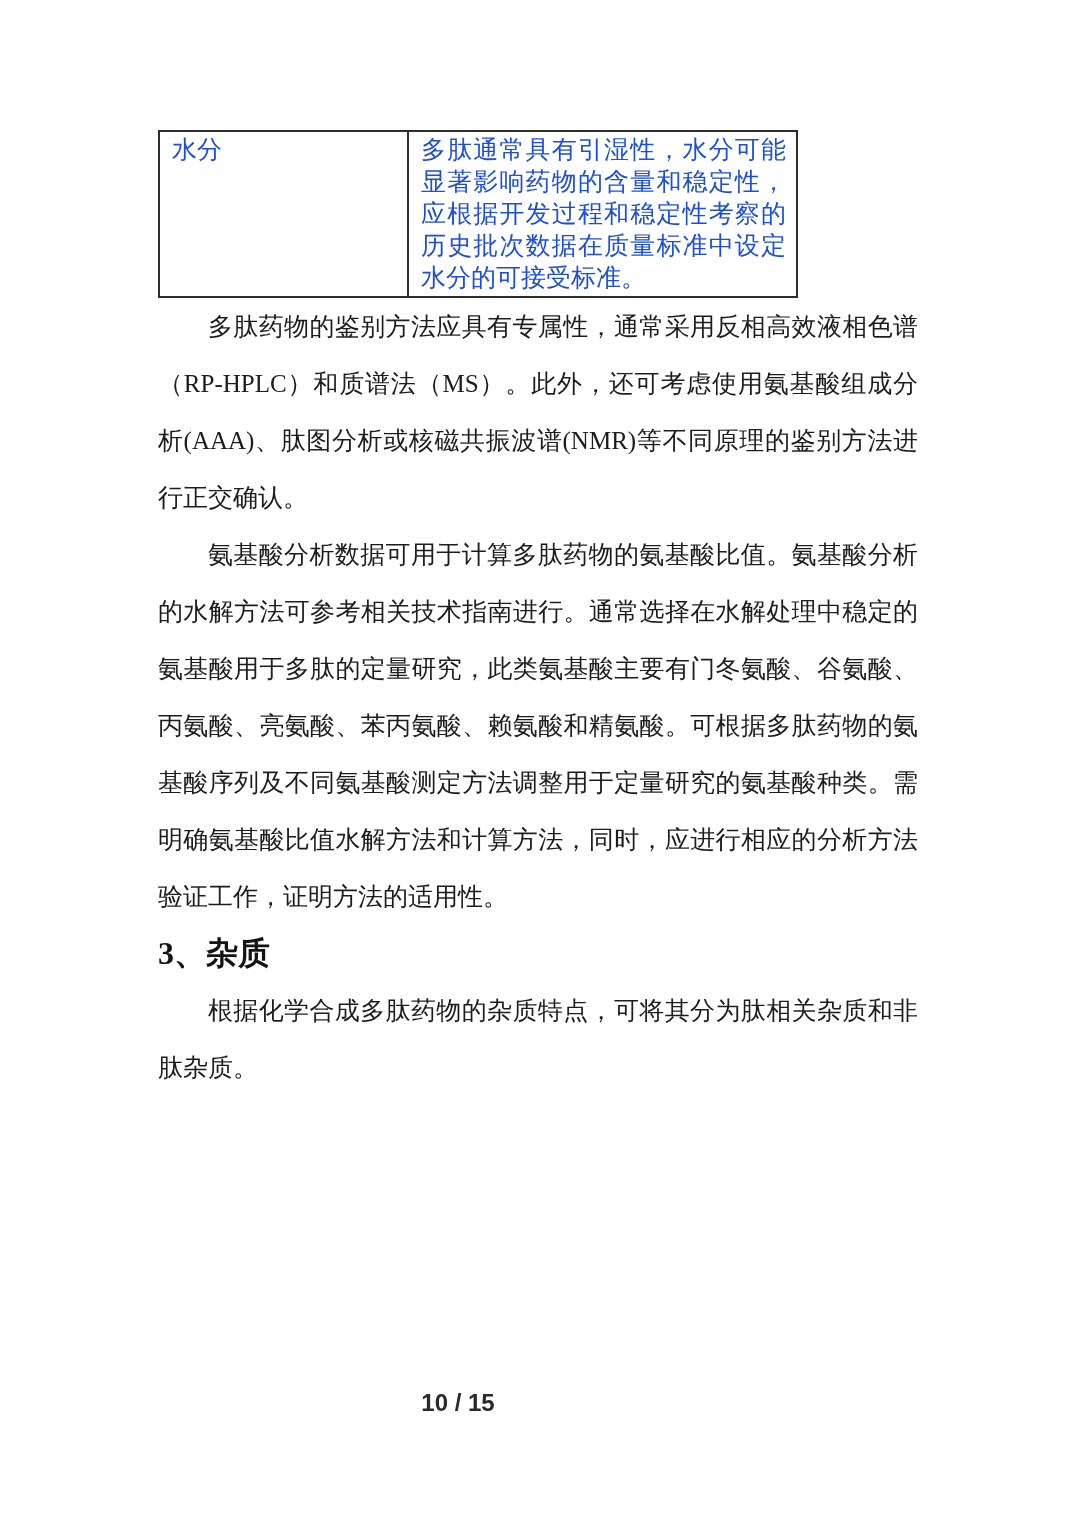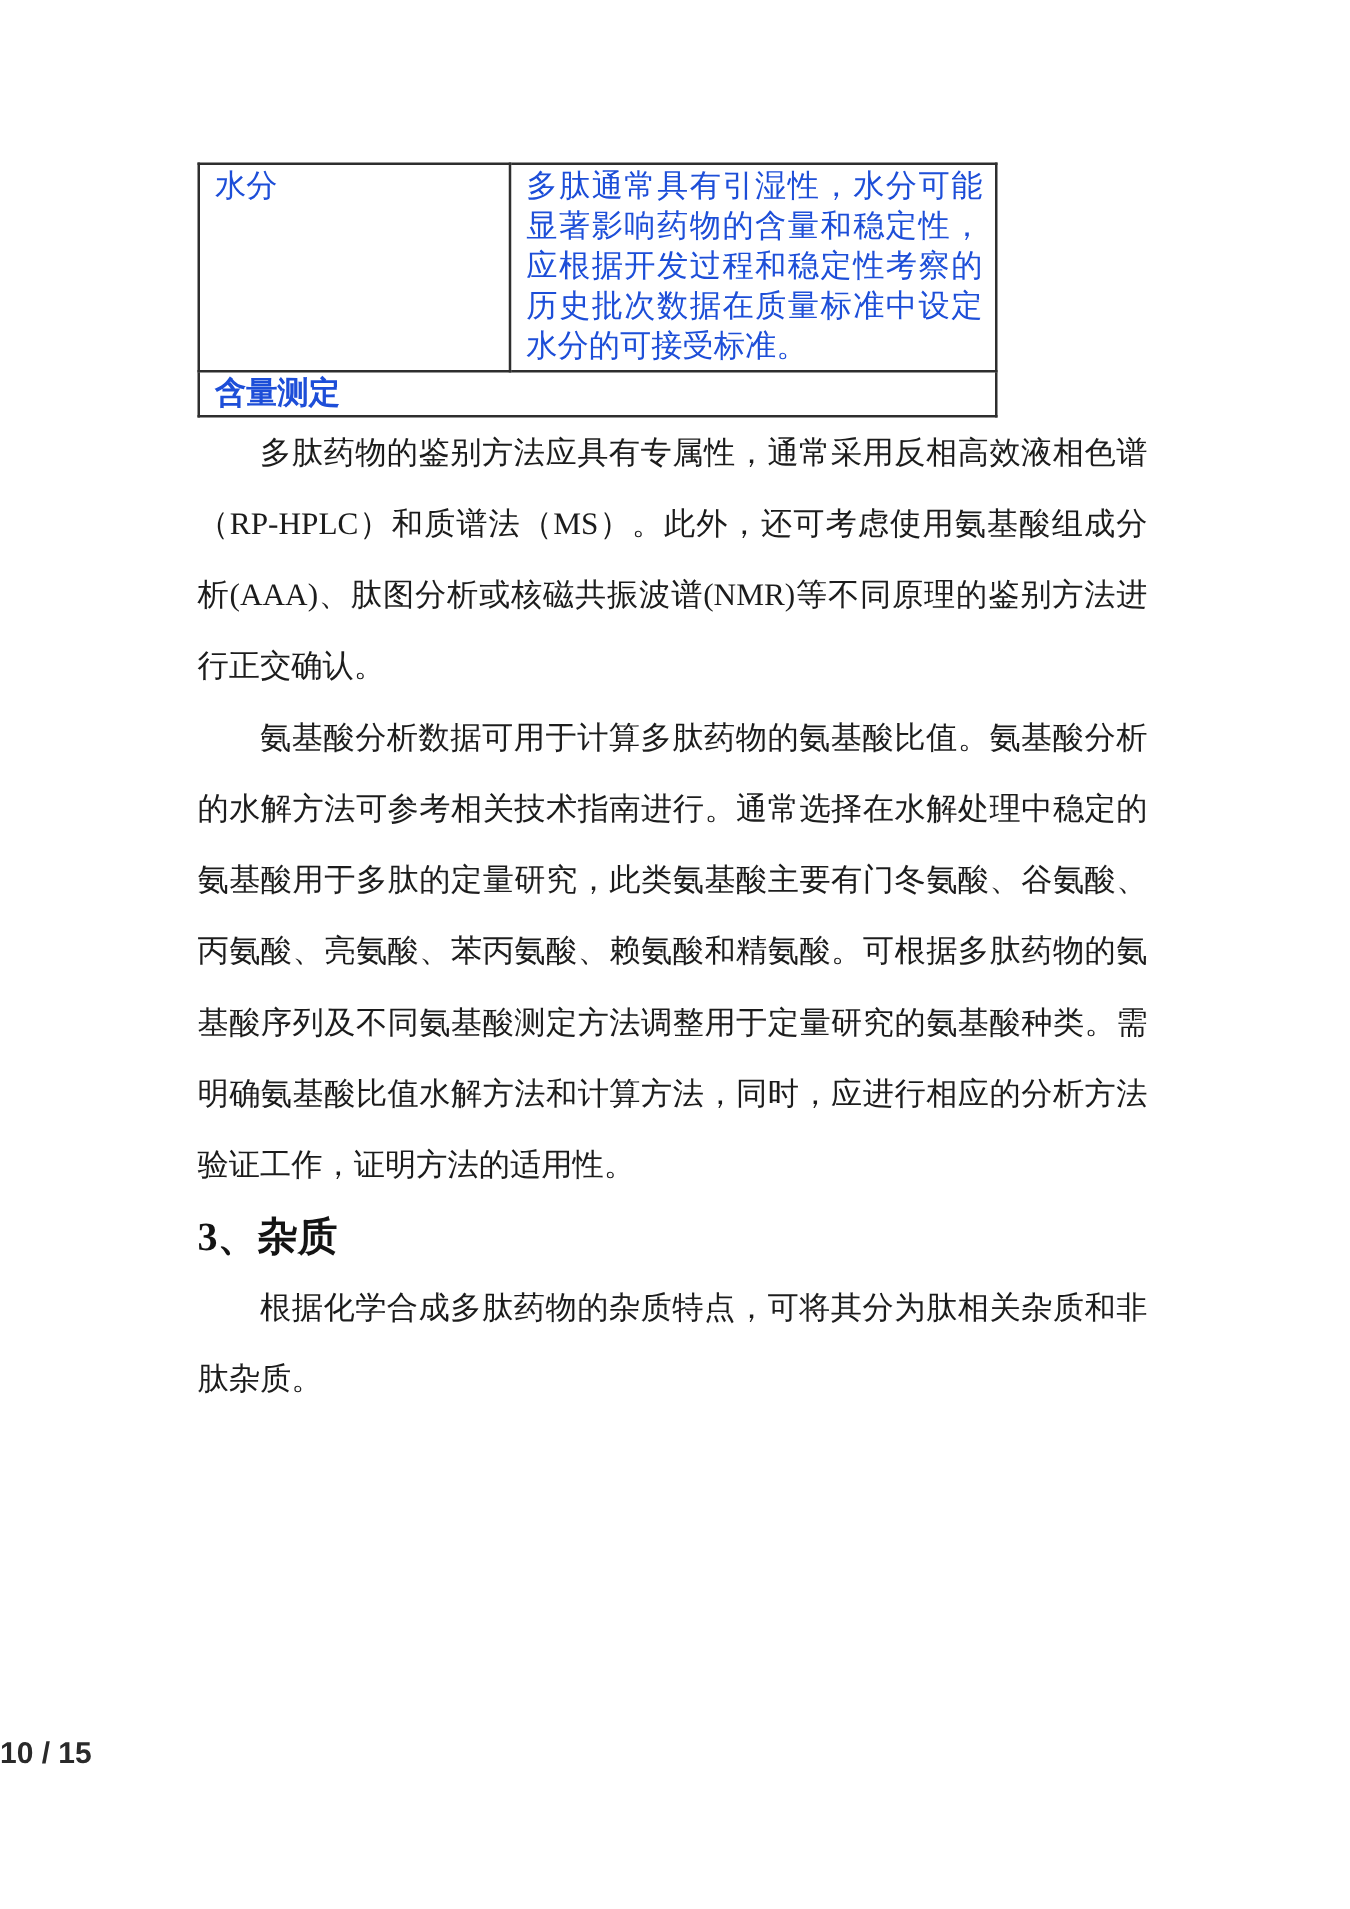--- a/index.html
+++ b/index.html
@@ -80,42 +80,39 @@
     text-indent: 2em;
     color: #1c1c1c;
   }
 
   
   .page-number {
     position: absolute;
     top: 1384px;
     left: 0;
     width: 916px;
-    text-align: left;
+    text-align: center;
     font-family: "Liberation Sans", sans-serif;
     font-weight: 600;
     font-size: 24px;
     line-height: 38px;
     color: #2a2a2a;
   }
 </style>
 </head>
 <body>
 
 <div class="page">
   <div class="content">
 
     <table class="doc-table">
       <tbody>
         <tr class="row-moisture">
           <td class="col-name">水分</td>
           <td class="cell-desc">多肽通常具有引湿性，水分可能显著影响药物的含量和稳定性，应根据开发过程和稳定性考察的历史批次数据在质量标准中设定水分的可接受标准。</td>
-        </tr>
-        <tr class="row-assay">
-          <td colspan="2">含量测定</td>
         </tr>
       </tbody>
     </table>
 
 
     <div>
       <p class="body-para">多肽药物的鉴别方法应具有专属性，通常采用反相高效液相色谱（RP-HPLC）和质谱法（MS）。此外，还可考虑使用氨基酸组成分析(AAA)、肽图分析或核磁共振波谱(NMR)等不同原理的鉴别方法进行正交确认。</p>
     </div>
 
     <div>

